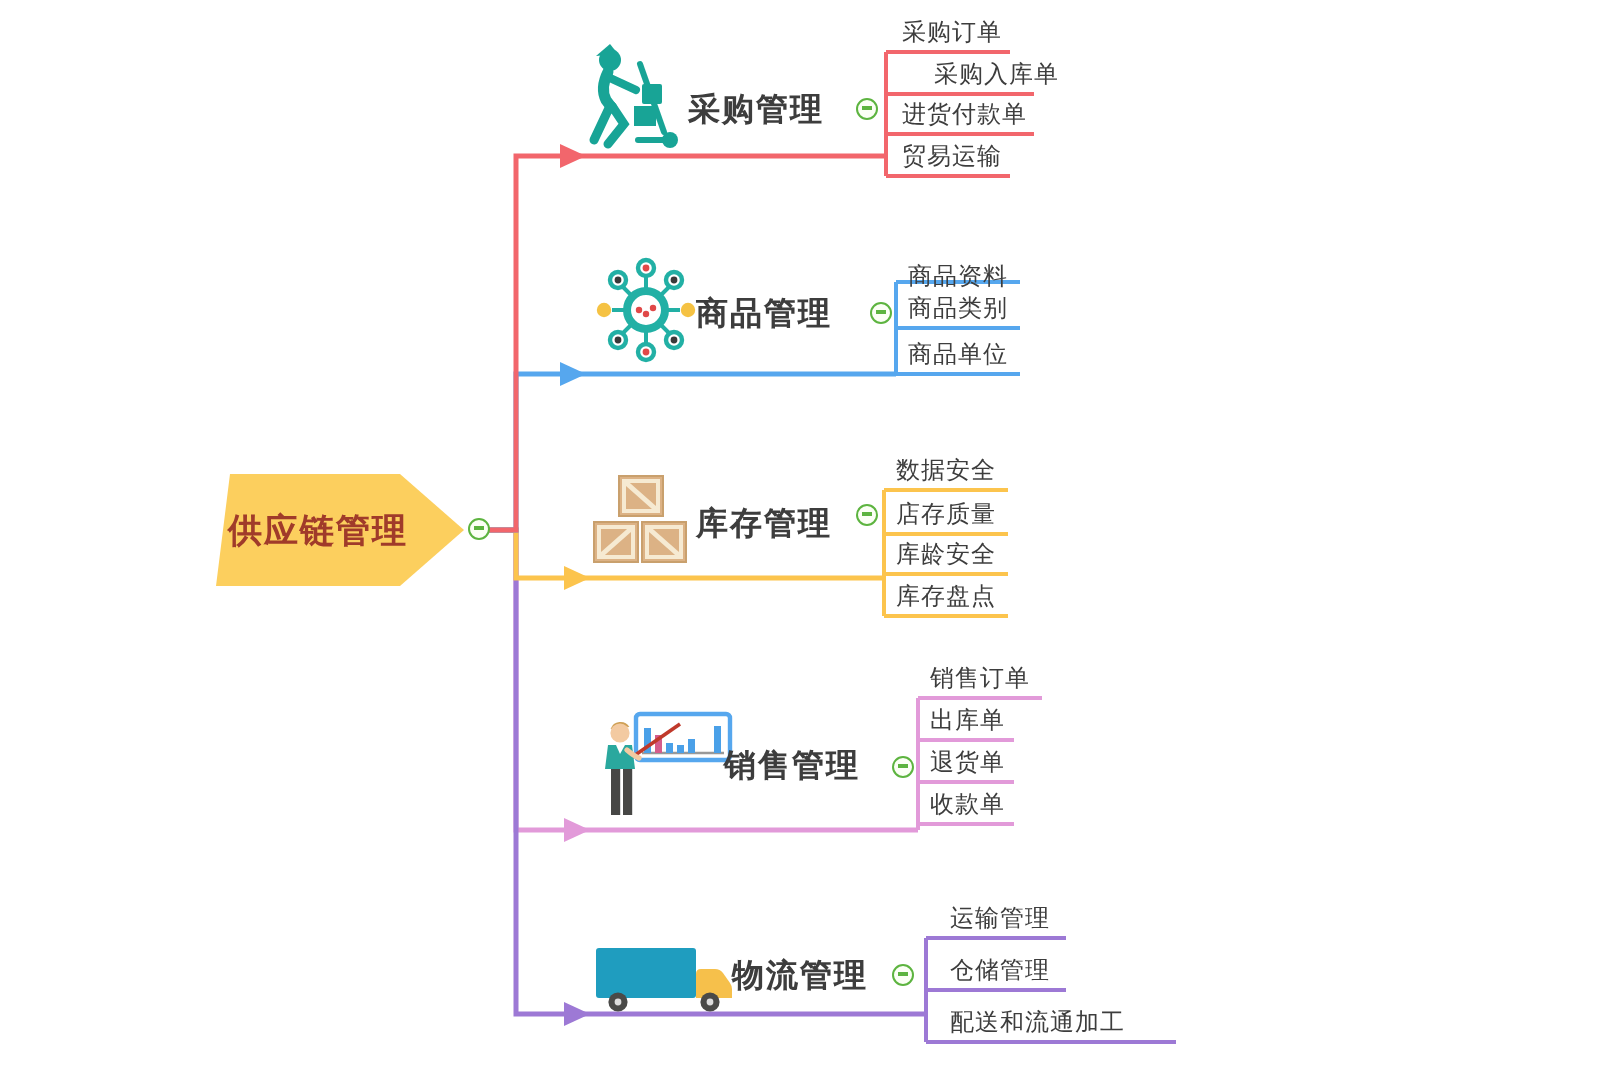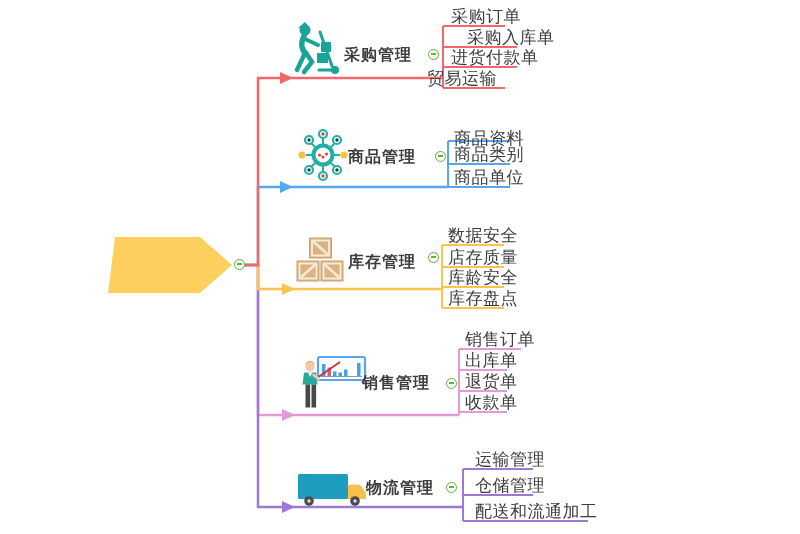--- a/index.html
+++ b/index.html
@@ -1,21 +1,21 @@
 <!DOCTYPE html>
 <html><head>
 <meta charset="utf-8">
 <style>
   html,body{margin:0;padding:0;background:#fff;}
   .canvas{position:relative;width:800px;height:534px;background:#ffffff;
           font-family:"DejaVu Sans",sans-serif;overflow:hidden;}
   svg.layer{position:absolute;left:0;top:0;}
   .branch-label{position:absolute;height:22px;line-height:22px;font-size:16px;
           font-weight:bold;color:#3d3d3d;letter-spacing:1px;white-space:nowrap;cursor:default;}
-  .child-label{position:absolute;height:16px;line-height:16px;font-size:17px;
+  .child-label{position:absolute;height:16px;line-height:16px;font-size:12px;
           color:#3d3d3d;white-space:nowrap;letter-spacing:.5px;cursor:default;}
   .root-label{position:absolute;left:110px;top:254px;width:98px;text-align:center;
           font-size:17px;font-weight:bold;letter-spacing:1px;white-space:nowrap;cursor:default;}
   .minus{position:absolute;width:11px;height:11px;box-sizing:border-box;
           border:1.5px solid #5db440;border-radius:50%;background:#fbfff5;cursor:pointer;}
   .minus::after{content:"";position:absolute;left:1.5px;top:3.2px;width:5px;height:1.6px;background:#5db440;}
   .icon{position:absolute;}
 </style>
 </head>
 <body>
@@ -40,20 +40,21 @@
     <path d="M280,181 L293,187 L280,193 Z" fill="#56a7ee"></path>
     <path d="M448,141 V187 M448,141 H510 M448,164 H510 M448,187 H510" fill="none" stroke-width="2" stroke="#56a7ee"></path>
 
     <path d="M236,265 H258 V78 H443" fill="none" stroke-width="2.5" stroke="#f2666c"></path>
     <path d="M280,72 L293,78 L280,84 Z" fill="#f2666c"></path>
     <path d="M443,26 V88 M443,26 H505 M443,47 H517 M443,67 H517 M443,88 H505" fill="none" stroke-width="2" stroke="#f2666c"></path>
 
     <polygon points="115,237 200,237 232,265 200,293 108,293" fill="#fccf5e"></polygon>
   </svg>
 
+  <div class="root-label" style="color: rgb(160, 59, 42);">供应链管理</div>
   <span class="minus" style="left:234px;top:259px;"></span>
 
   <svg class="icon" style="left:290px;top:20px;" width="54" height="58" viewBox="0 0 54 58">
     <g stroke="#18a496" fill="#18a496" stroke-linecap="round">
       <path d="M8,8 l7,-6 l4,5 z" stroke="none"></path>
       <circle cx="15" cy="10" r="5.5" stroke="none"></circle>
       <path d="M14,16 q-4,8 -1,14 l3,4" fill="none" stroke-width="5.5"></path>
       <path d="M15,19 L28,25" fill="none" stroke-width="4"></path>
       <path d="M15,33 L7,50" fill="none" stroke-width="4.5"></path>
       <path d="M16,33 L22,42 L14,52" fill="none" stroke-width="4.5"></path>
@@ -62,21 +63,21 @@
       <circle cx="45" cy="50" r="4" stroke="none"></circle>
       <rect x="27" y="33" width="11" height="10" stroke="none"></rect>
       <rect x="31" y="22" width="10" height="10" stroke="none" rx="1"></rect>
     </g>
   </svg>
   <div class="branch-label" style="left:344px;top:44px;">采购管理</div>
   <span class="minus" style="left:428px;top:49px;"></span>
   <div class="child-label" style="left:451px;top:8px;">采购订单</div>
   <div class="child-label" style="left:451px;top:29px;margin-left:16px;">采购入库单</div>
   <div class="child-label" style="left:451px;top:49px;">进货付款单</div>
-  <div class="child-label" style="left:427px;top:70px;">贸易运输</div>
+  <div class="child-label" style="left:451px;top:70px;">贸易运输</div>
 
   <svg class="icon" style="left:297px;top:128px;" width="52" height="54" viewBox="0 0 52 54">
     <g stroke="#22b0a5" stroke-width="2">
       <path d="M26,17 V10 M26,37 V44 M16,27 H9 M36,27 H43 M19,20 L13,14 M33,20 L39,14 M19,34 L13,40 M33,34 L39,40" fill="none"></path>
     </g>
     <circle cx="26" cy="27" r="9.5" fill="#ffffff" stroke="#22b0a5" stroke-width="4"></circle>
     <circle cx="22.5" cy="27" r="1.6" fill="#e04848"></circle>
     <circle cx="26" cy="29" r="1.6" fill="#e04848"></circle>
     <circle cx="29.5" cy="26" r="1.6" fill="#e04848"></circle>
     <circle cx="26" cy="6" r="4" fill="#fff" stroke="#22b0a5" stroke-width="2.2"></circle>

